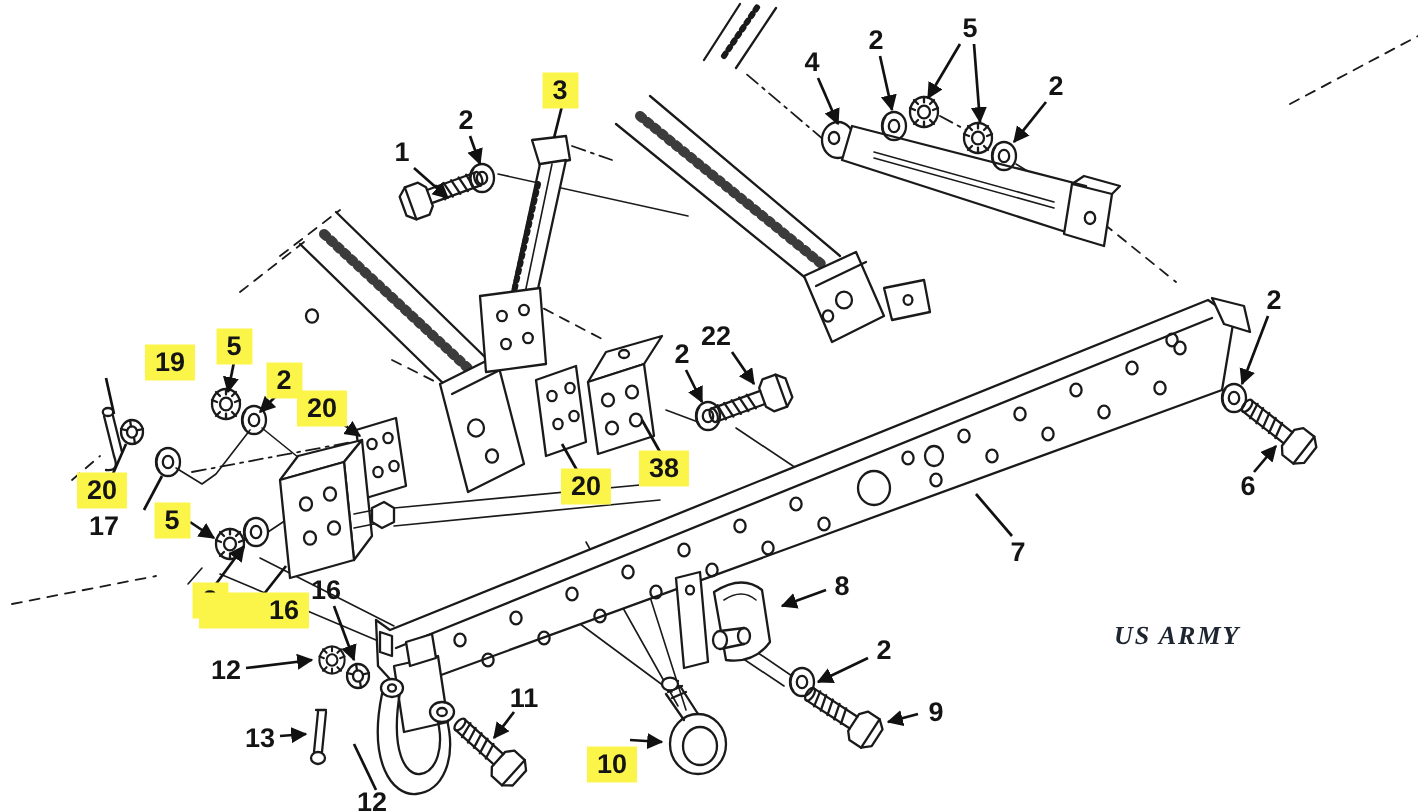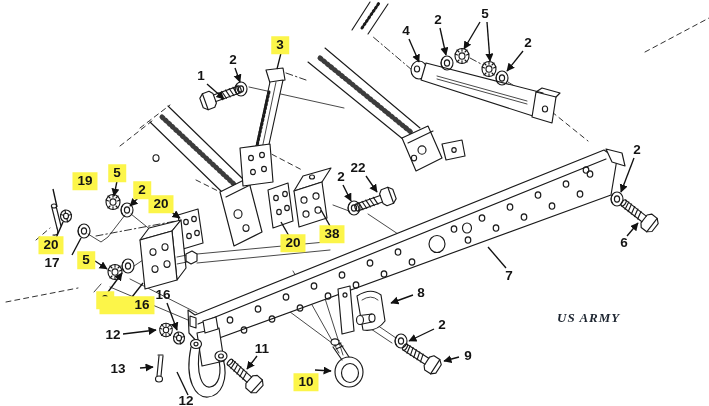--- a/index.html
+++ b/index.html
@@ -370,21 +370,21 @@
       <span class="callout hl" style="left: 50px; top: 181px; margin-left: 35px;">19</span>
       <span class="callout hl" style="left: 117px; top: 173px;">5</span>
       <span class="callout hl" style="left: 142px; top: 190px;">2</span>
       <span class="callout hl" style="left: 51px; top: 245px;">20</span>
       <span class="callout" style="left: 52px; top: 263px;">17</span>
       <span class="callout hl" style="left: 86px; top: 260px;">5</span>
       <span class="callout hl" style="left: 105px; top: 300px;">2</span>
       <span class="callout hl" style="left: 127px; top: 305px; padding-left: 35px;">16</span>
       <span class="callout" style="left: 163px; top: 295px;">16</span>
       <span class="callout" style="left: 113px; top: 335px;">12</span>
-      <span class="callout" style="left: 118px; top: 369px;">13</span>
+      <span class="callout" style="left: 130px; top: 369px;">13</span>
       <span class="callout" style="left: 262px; top: 349px;">11</span>
       <span class="callout" style="left: 186px; top: 401px;">12</span>
       <span class="callout hl" style="left: 306px; top: 382px;">10</span>
       <span class="callout" style="left: 421px; top: 293px;">8</span>
       <span class="callout" style="left: 442px; top: 325px;">2</span>
       <span class="callout" style="left: 468px; top: 356px;">9</span>
     </div>
 
   <div class="usarmy">US ARMY</div>
 </div>

